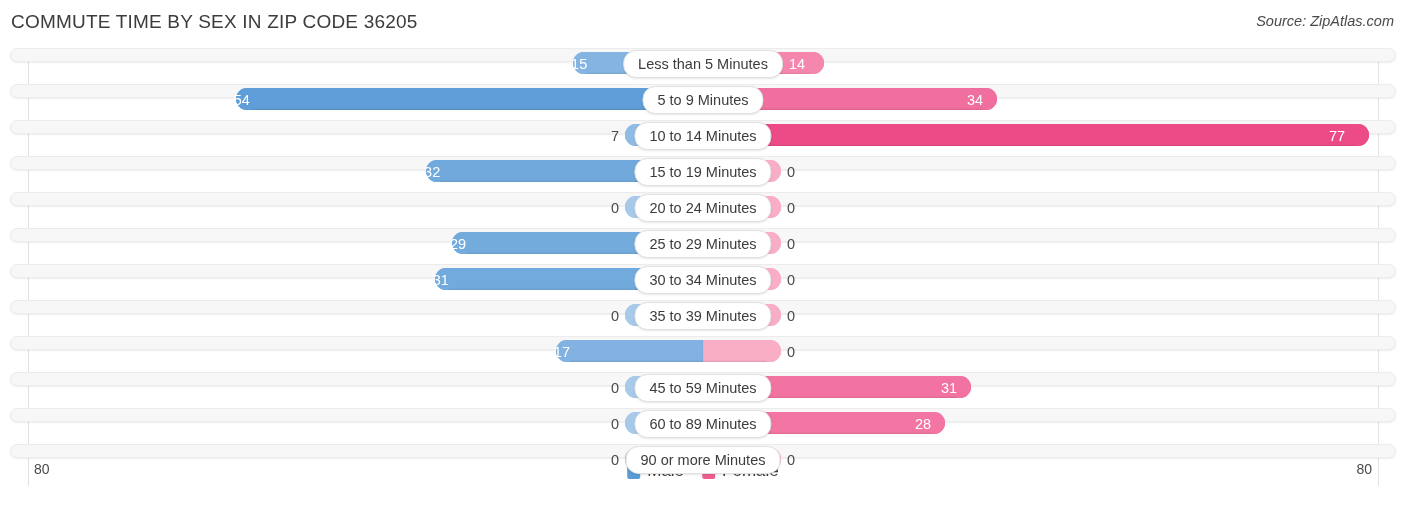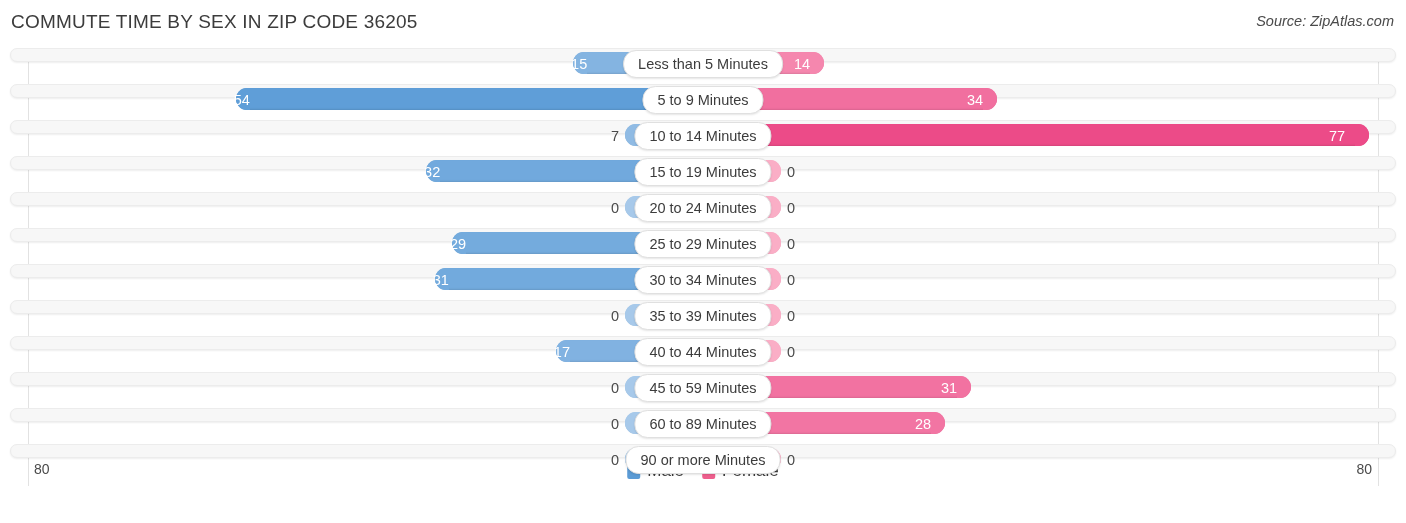--- a/index.html
+++ b/index.html
@@ -123,21 +123,21 @@
 
   <div class="plot">
     <div class="axis-rule left"></div>
     <div class="axis-rule right"></div>
     <div id="rows-host">
         <div class="row" style="top: 0px;">
           <div class="row-inner">
             <div class="bar male" style="width: 129.75px; background: rgb(132, 180, 225);"></div>
             <div class="bar female" style="width: 121.1px; background: rgb(245, 135, 174);"></div>
             <div class="val inside outside-right" style="right: 807.75px; left: auto; text-align: left; padding-left: 4px;">15</div>
-            <div class="val inside outside-left" style="left: 773.1px; width: 26px; text-align: right;">14</div>
+            <div class="val inside outside-left" style="left: 773.1px; width: 26px; text-align: center;">14</div>
             <div class="cat-pill">Less than 5 Minutes</div>
           </div>
         </div>
         <div class="row" style="top: 36px;">
           <div class="row-inner">
             <div class="bar male" style="width: 467.1px; background: rgb(95, 158, 216);"></div>
             <div class="bar female" style="width: 294.1px; background: rgb(241, 111, 159);"></div>
             <div class="val inside outside-right" style="right: 1145.1px; left: auto; text-align: left; padding-left: 4px;">54</div>
             <div class="val inside outside-left" style="left: 946.1px; width: 26px; text-align: right;">34</div>
             <div class="cat-pill">5 to 9 Minutes</div>
@@ -196,21 +196,20 @@
             <div class="val outside outside-right" style="left: 776px;">0</div>
             <div class="cat-pill">35 to 39 Minutes</div>
           </div>
         </div>
         <div class="row" style="top: 288px;">
           <div class="row-inner">
             <div class="bar male" style="width: 147.05px; background: rgb(129, 178, 225);"></div>
             <div class="bar female" style="width: 78px; background: rgb(250, 174, 198);"></div>
             <div class="val inside outside-right" style="right: 825.05px; left: auto; text-align: left; padding-left: 4px;">17</div>
             <div class="val outside outside-right" style="left: 776px;">0</div>
-            <div class="cat-pill">40 to 44 Minutes</div>
           </div>
         </div>
         <div class="row" style="top: 324px;">
           <div class="row-inner">
             <div class="bar male" style="width: 78px; background: rgb(167, 201, 234);"></div>
             <div class="bar female" style="width: 268.15px; background: rgb(242, 114, 161);"></div>
             <div class="val outside outside-left" style="right: 776px;">0</div>
             <div class="val inside outside-left" style="left: 920.15px; width: 26px; text-align: right;">31</div>
             <div class="cat-pill">45 to 59 Minutes</div>
           </div>

